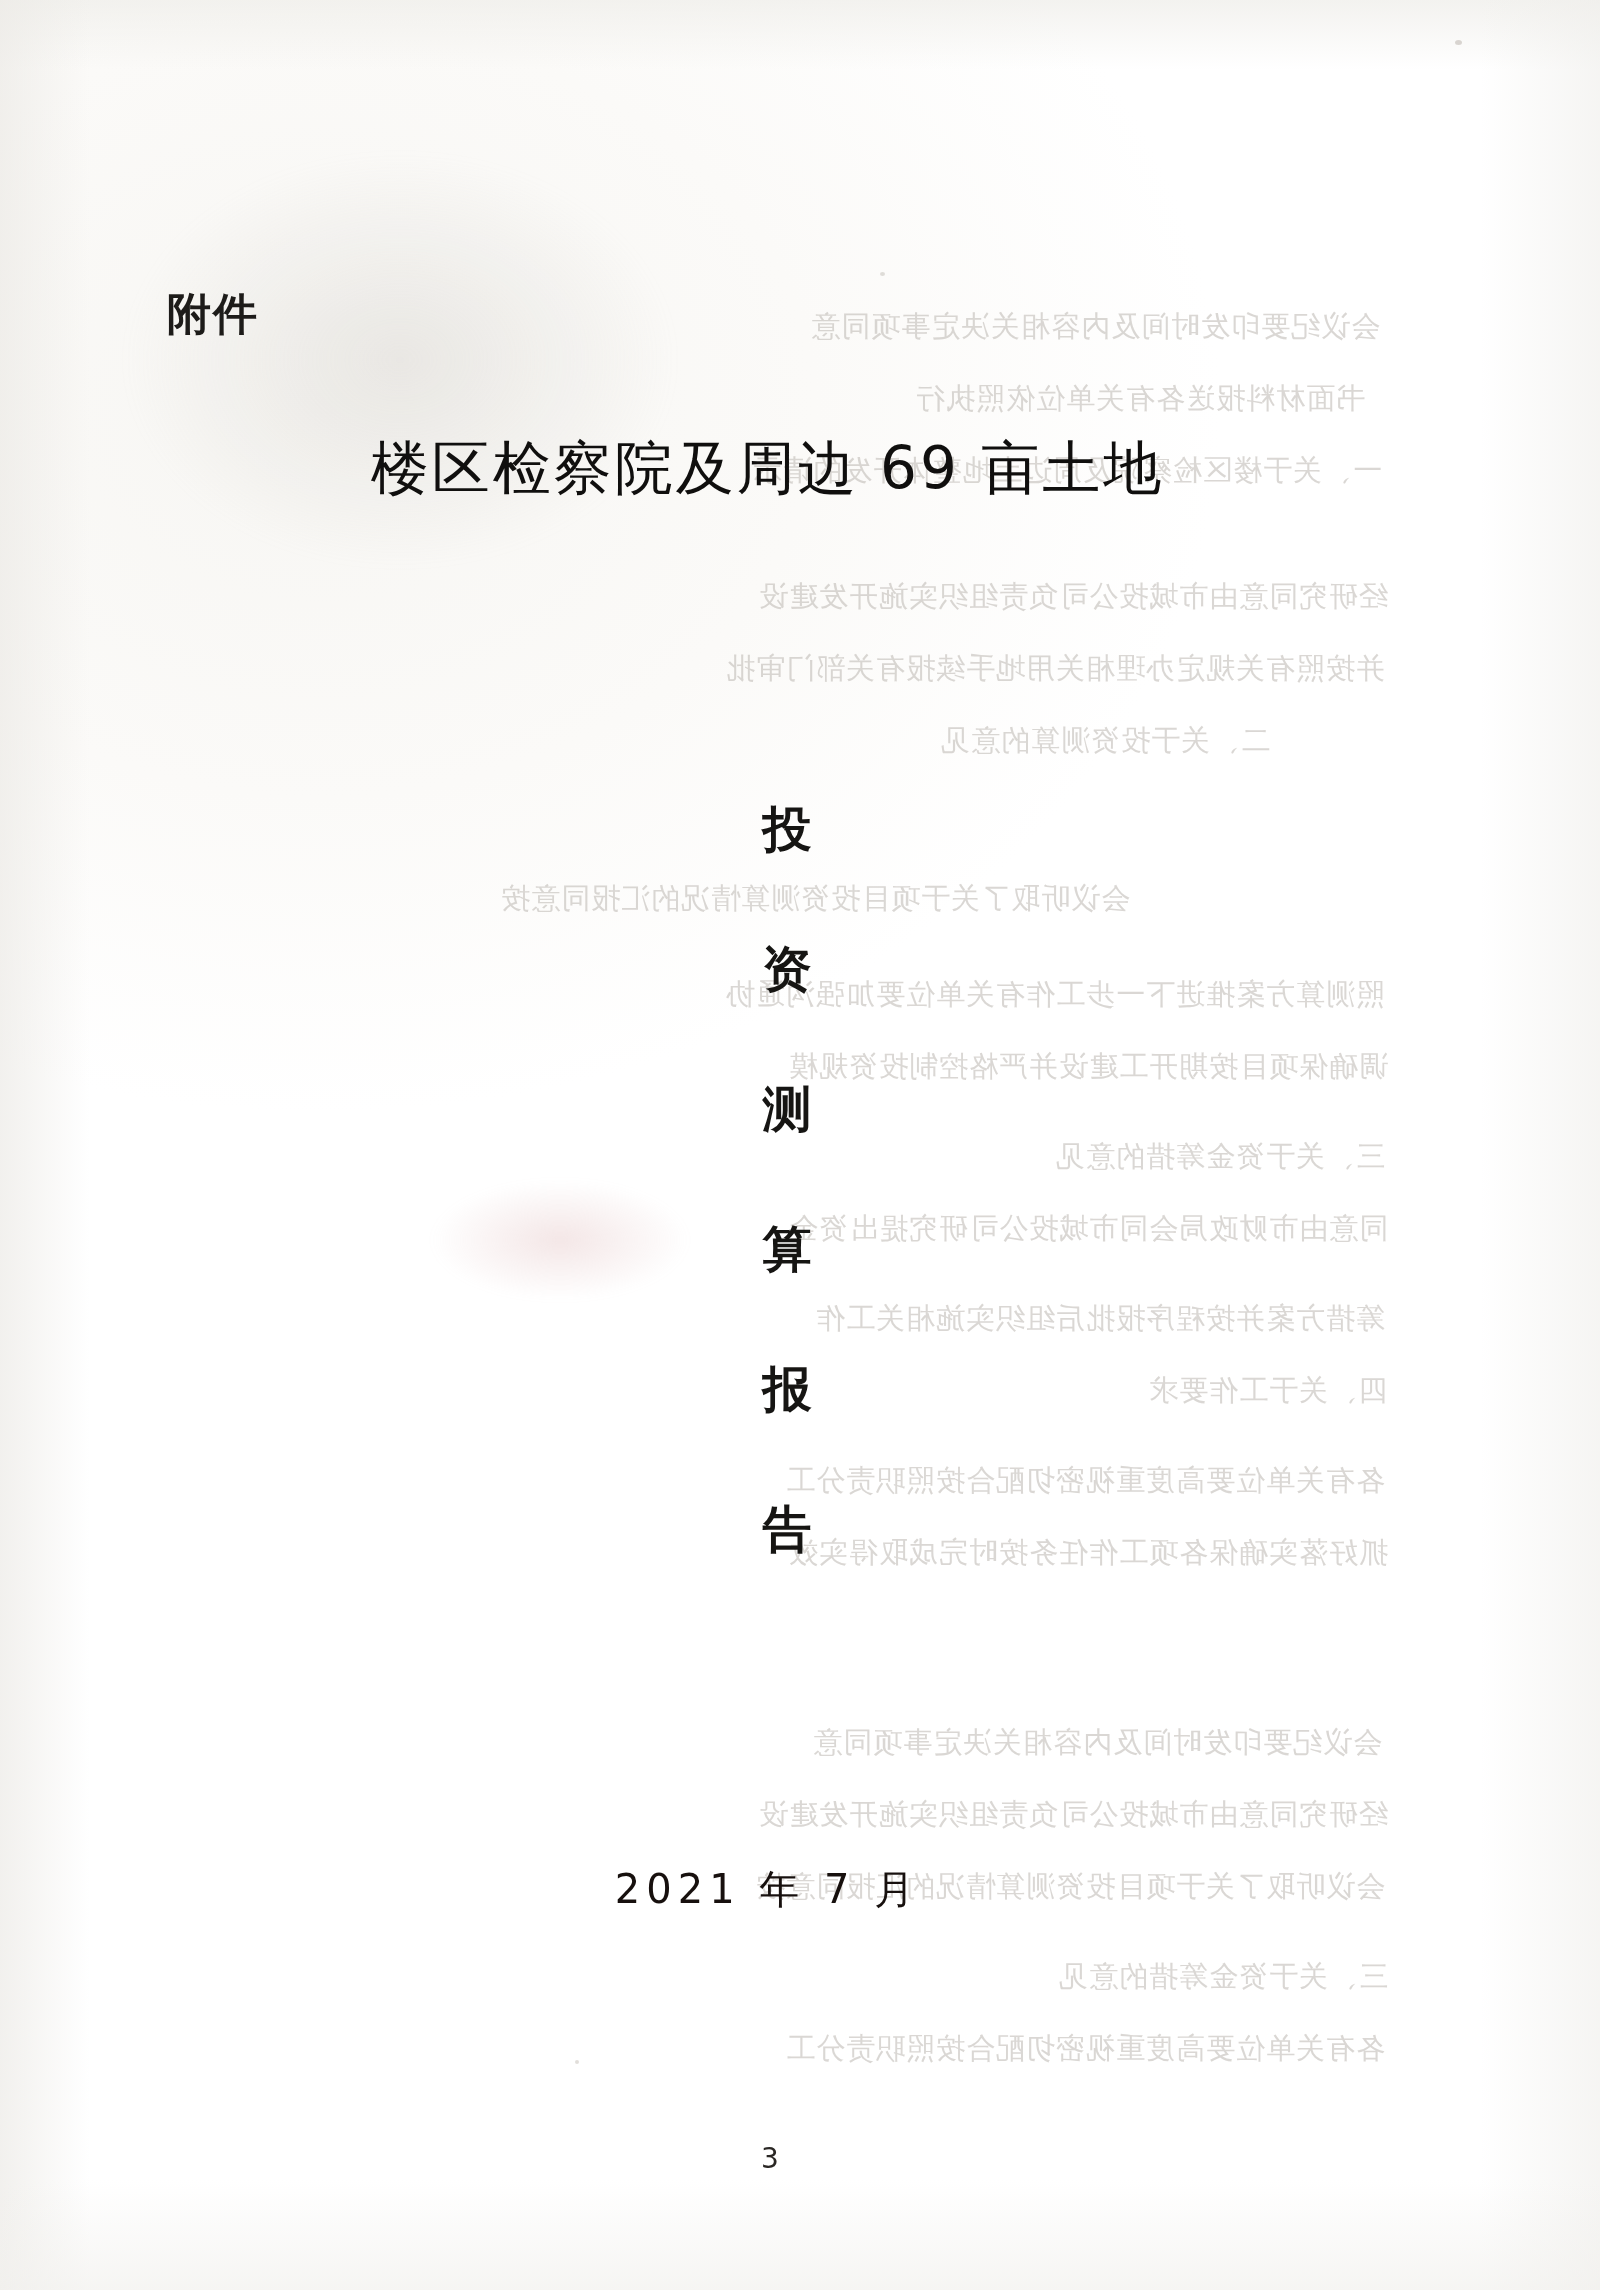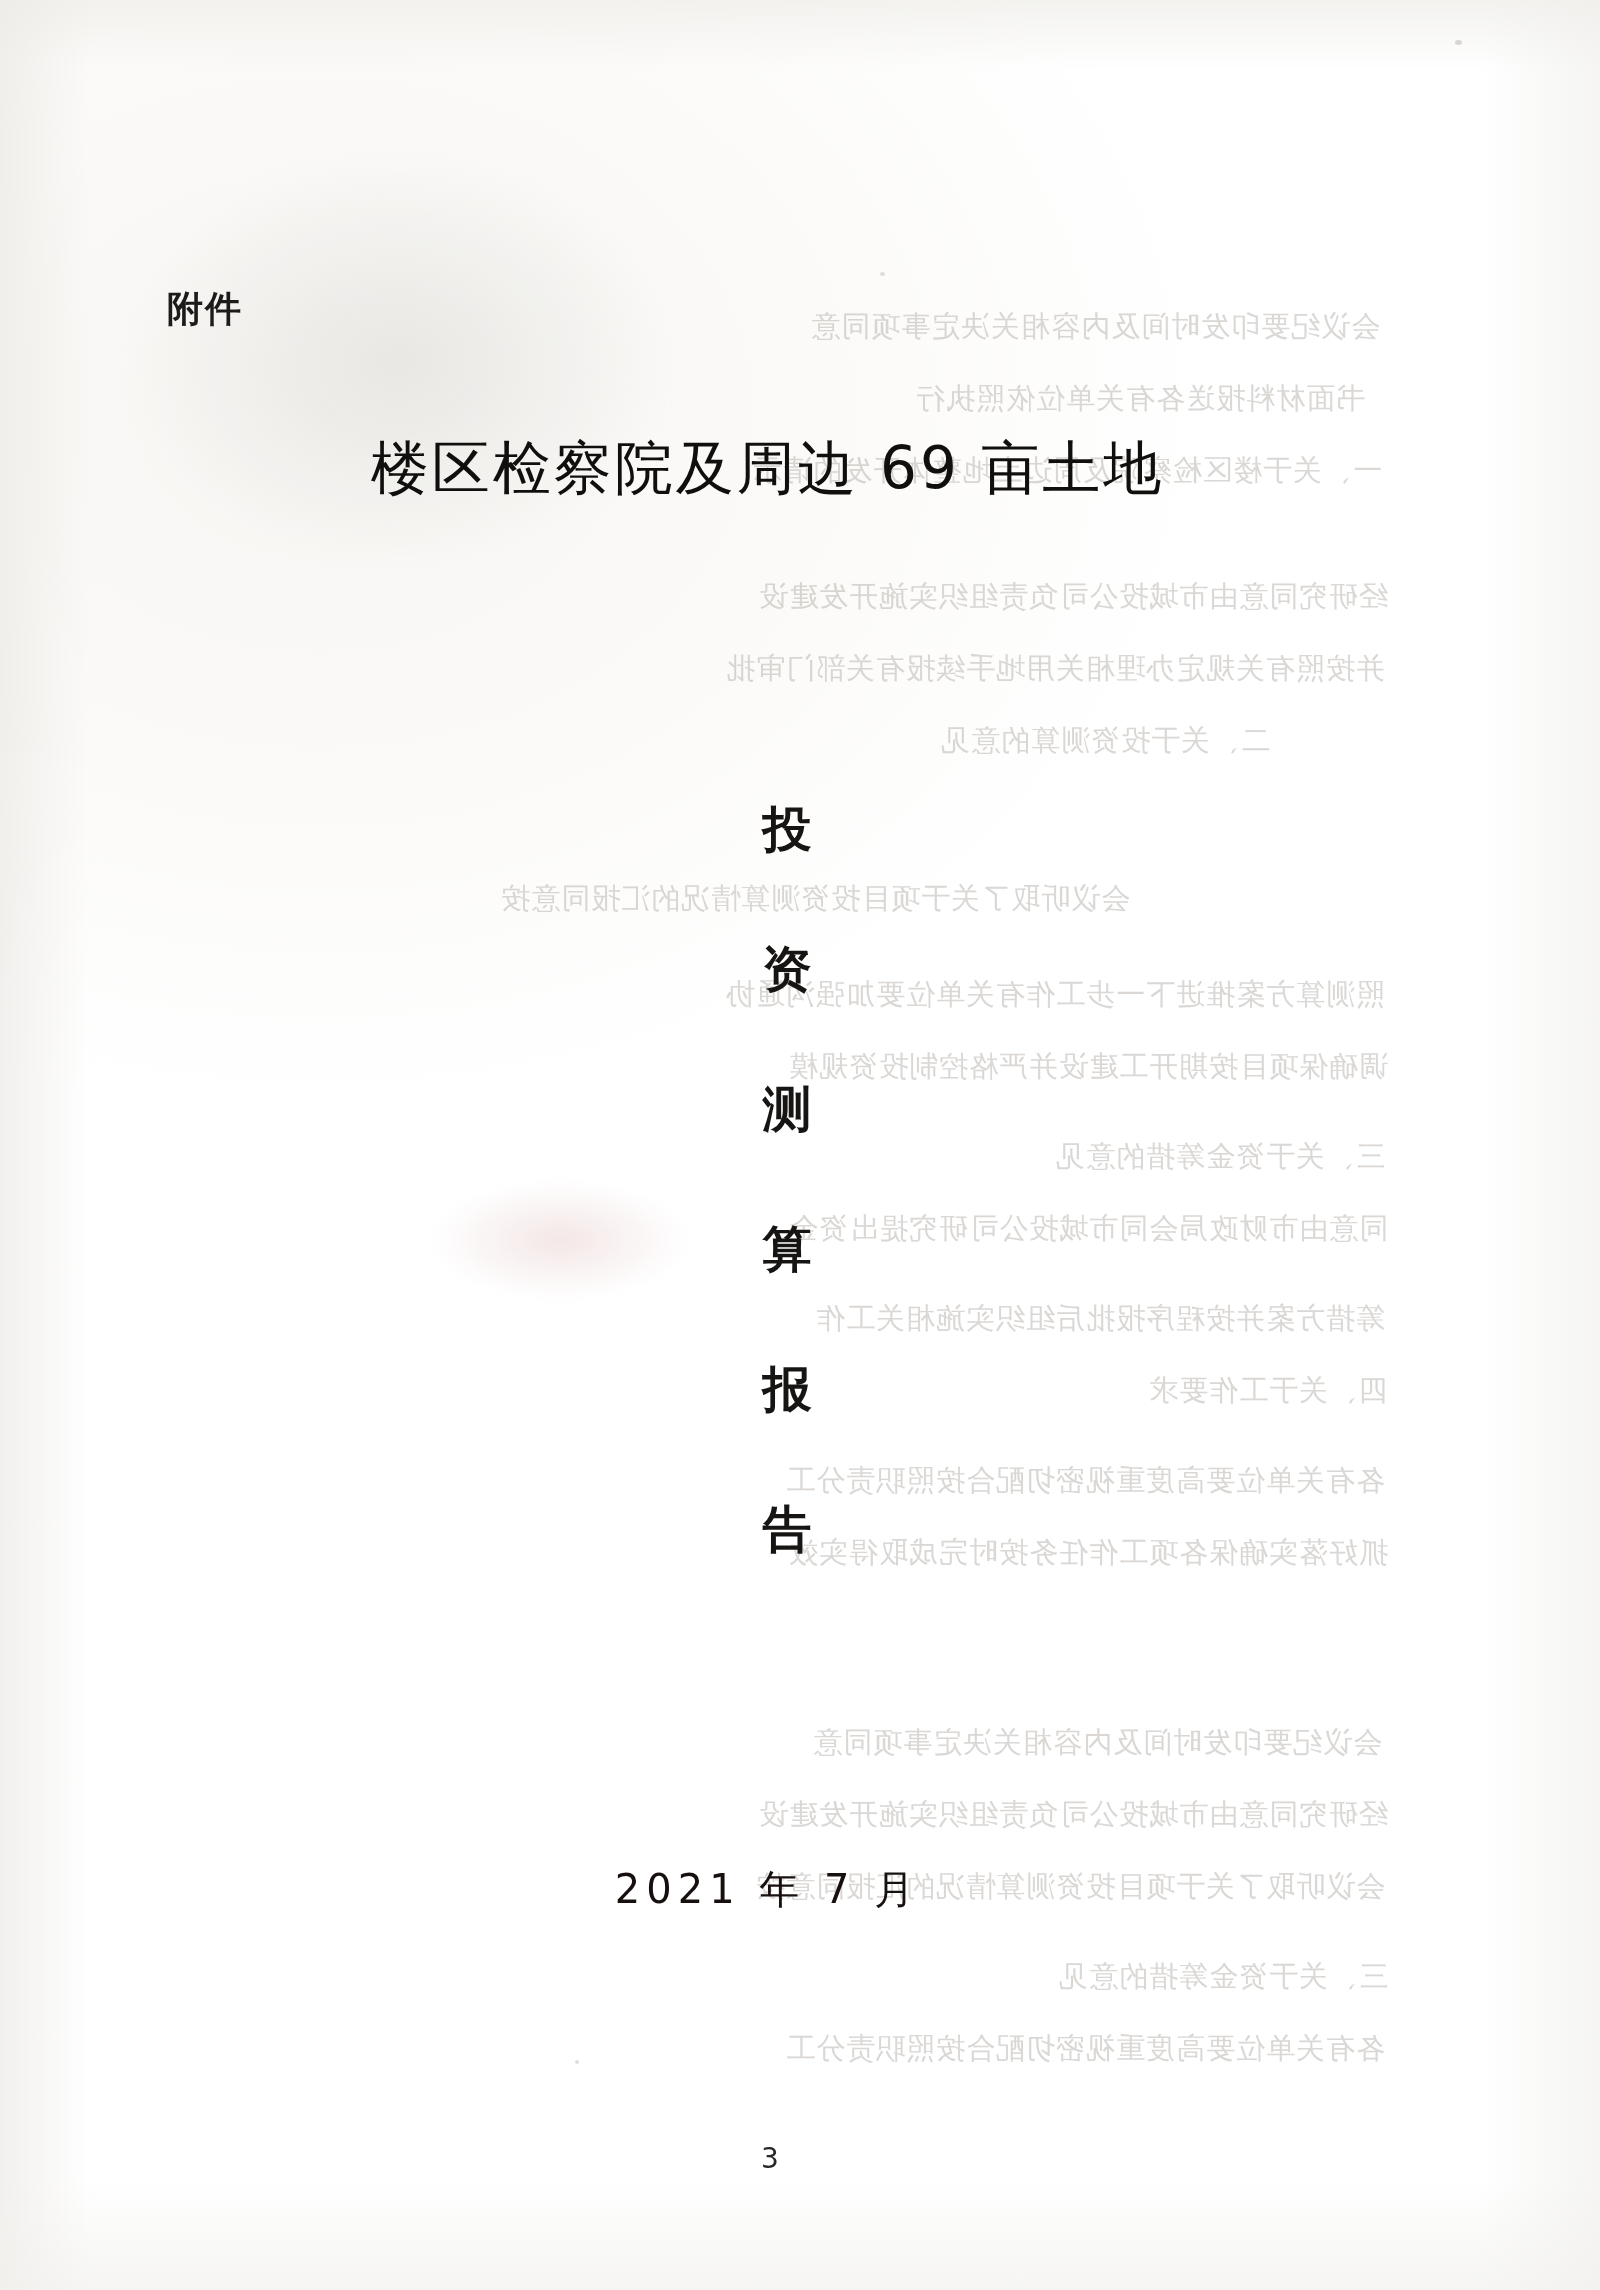--- a/index.html
+++ b/index.html
@@ -84,21 +84,21 @@
   .content {
     position: absolute;
     left: 0; top: 0;
     width: 1600px; height: 2290px;
   }
   .attachment-label {
     position: absolute;
     left: 167px;
     top: 285px;
     font-family: "DejaVu Sans", sans-serif;
-    font-size: 36px;
+    font-size: 44px;
     font-weight: 700;
     color: #1d1b19;
     letter-spacing: 2px;
   }
   .doc-title {
     position: absolute;
     left: 0; top: 430px;
     width: 1600px;
     text-align: center;
     padding-right: 65px;

